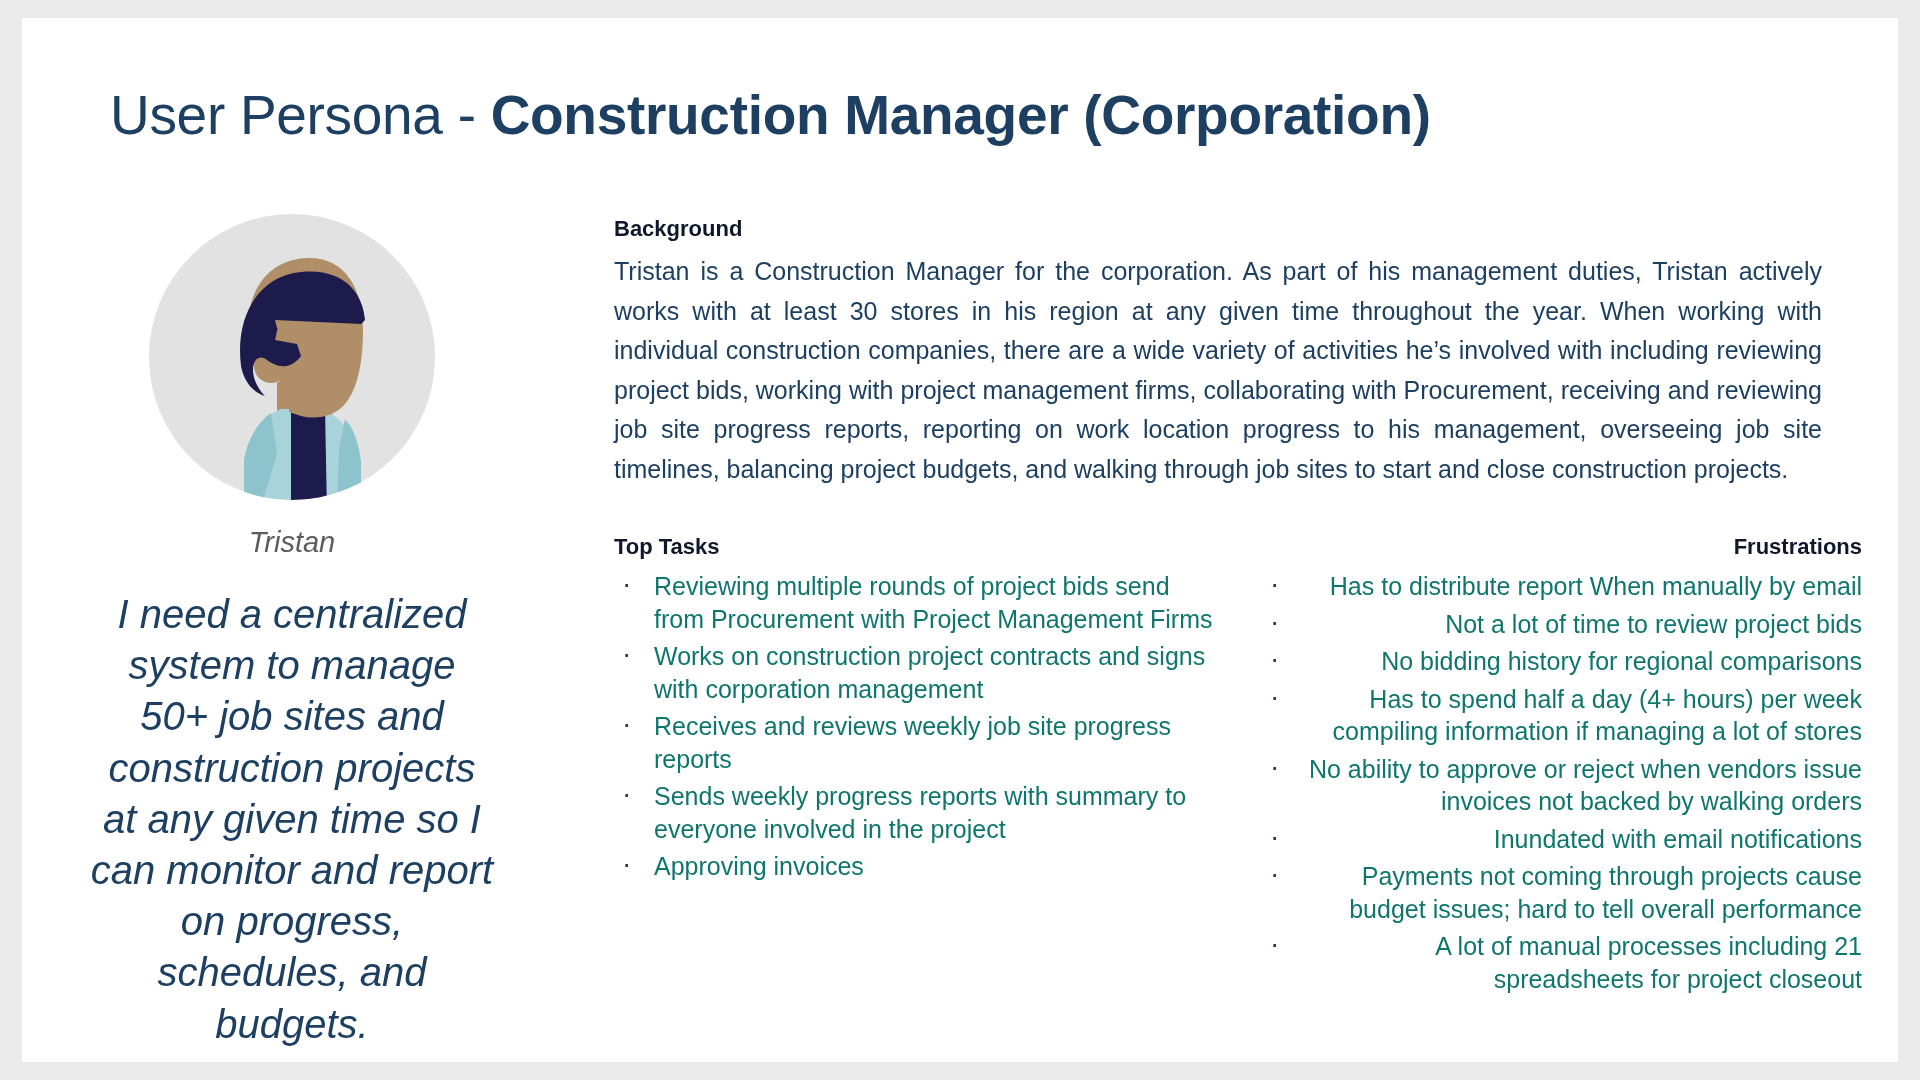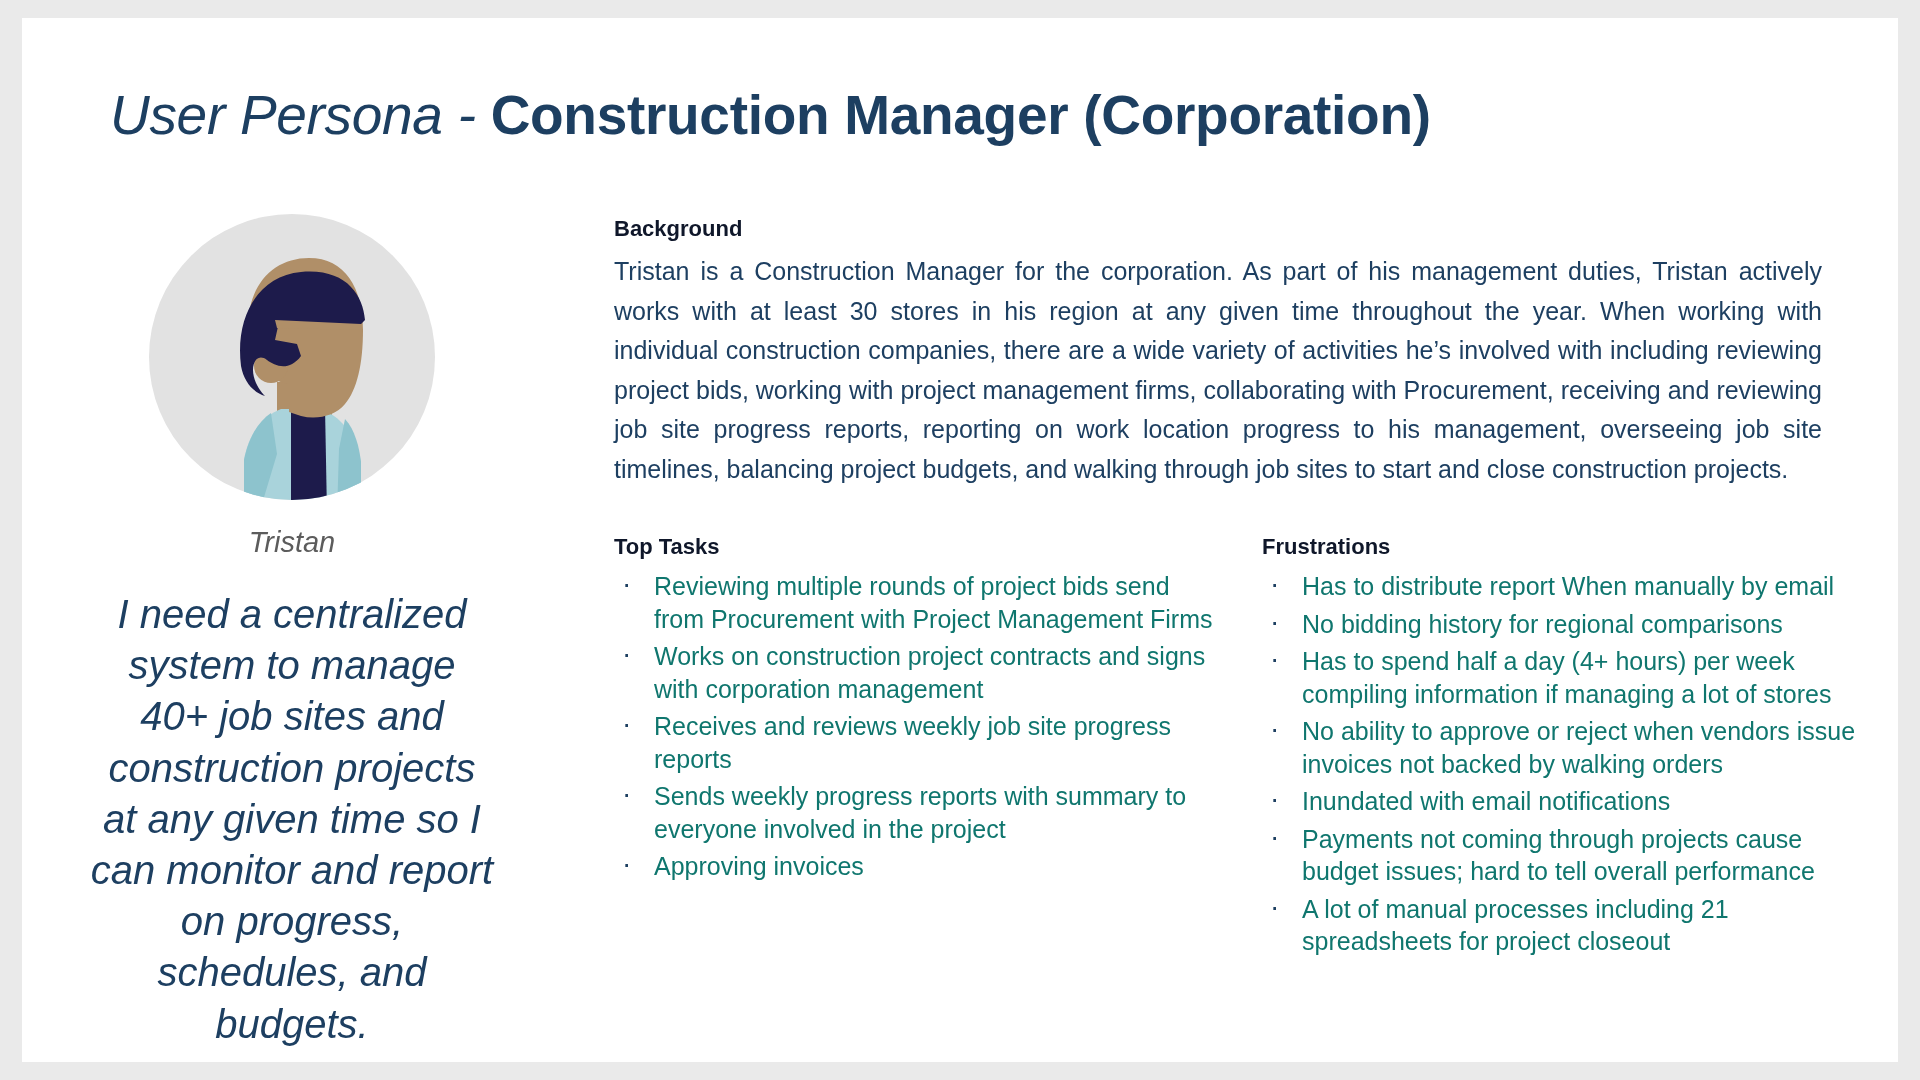--- a/index.html
+++ b/index.html
@@ -21,21 +21,21 @@
   .title {
     position: absolute;
     left: 88px;
     top: 66px;
     font-size: 55px;
     line-height: 1.15;
     color: #1d3f61;
     white-space: nowrap;
     letter-spacing: -0.3px;
   }
-  .title .light { font-weight: 400; font-style: italic; }
+  .title .light { font-weight: 400; }
   .title .bold  { font-weight: 700; }
 
   
   .left-col {
     position: absolute;
     left: 60px;
     top: 196px;
     width: 420px;
     text-align: center;
   }
@@ -85,20 +85,21 @@
     position: absolute;
     left: 592px;
     top: 516px;
     width: 600px;
   }
   .frustrations-block {
     position: absolute;
     left: 1240px;
     top: 516px;
     width: 600px;
+    text-align: right;
   }
   ul.bullets {
     list-style: none;
     margin: 4px 0 0 0;
     padding: 0;
   }
   ul.bullets li {
     position: relative;
     padding-left: 40px;
     font-size: 25px;
@@ -151,21 +152,21 @@
 
           <path d="M92 152 C86 104 108 62 152 58 C196 54 214 80 216 106 L210 112 L130 108 L126 126 L148 130 L152 142 C140 158 126 152 118 146 C110 140 104 146 104 156 C104 166 110 176 116 182 C104 178 95 168 92 152 Z" fill="#1d1b4b"></path>
 
           <path d="M126 106 L212 110 L212 116 L128 114 Z" fill="#b08f68"></path>
         </g>
       </svg>
     </div>
 
     <div class="persona-name">Tristan</div>
 
-    <div class="quote">I need a centralized system to manage 40+ job sites and construction projects at any given time so I can monitor and report on progress, schedules, and budgets.</div>
+    <div class="quote">I need a centralized system to manage 50+ job sites and construction projects at any given time so I can monitor and report on progress, schedules, and budgets.</div>
   </div>
 
   <div class="background-block">
     <div class="section-head">Background</div>
     <div class="background-text">Tristan is a Construction Manager for the corporation. As part of his management duties, Tristan actively works with at least 30 stores in his region at any given time throughout the year. When working with individual construction companies, there are a wide variety of activities he’s involved with including reviewing project bids, working with project management firms, collaborating with Procurement, receiving and reviewing job site progress reports, reporting on work location progress to his management, overseeing job site timelines, balancing project budgets, and walking through job sites to start and close construction projects.</div>
   </div>
 
   <div class="tasks-block">
     <div class="section-head">Top Tasks</div>
     <ul class="bullets">
@@ -174,20 +175,21 @@
       <li>Receives and reviews weekly job site progress reports</li>
       <li>Sends weekly progress reports with summary to everyone involved in the project</li>
       <li>Approving invoices</li>
     </ul>
   </div>
 
   <div class="frustrations-block">
     <div class="section-head">Frustrations</div>
     <ul class="bullets">
       <li>Has to distribute report When manually by email</li>
+      <li>Not a lot of time to review project bids</li>
       <li>No bidding history for regional comparisons</li>
       <li>Has to spend half a day (4+ hours) per week compiling information if managing a lot of stores</li>
       <li>No ability to approve or reject when vendors issue invoices not backed by walking orders</li>
       <li>Inundated with email notifications</li>
       <li>Payments not coming through projects cause budget issues; hard to tell overall performance</li>
       <li>A lot of manual processes including 21 spreadsheets for project closeout</li>
     </ul>
   </div>
 
 </div>

